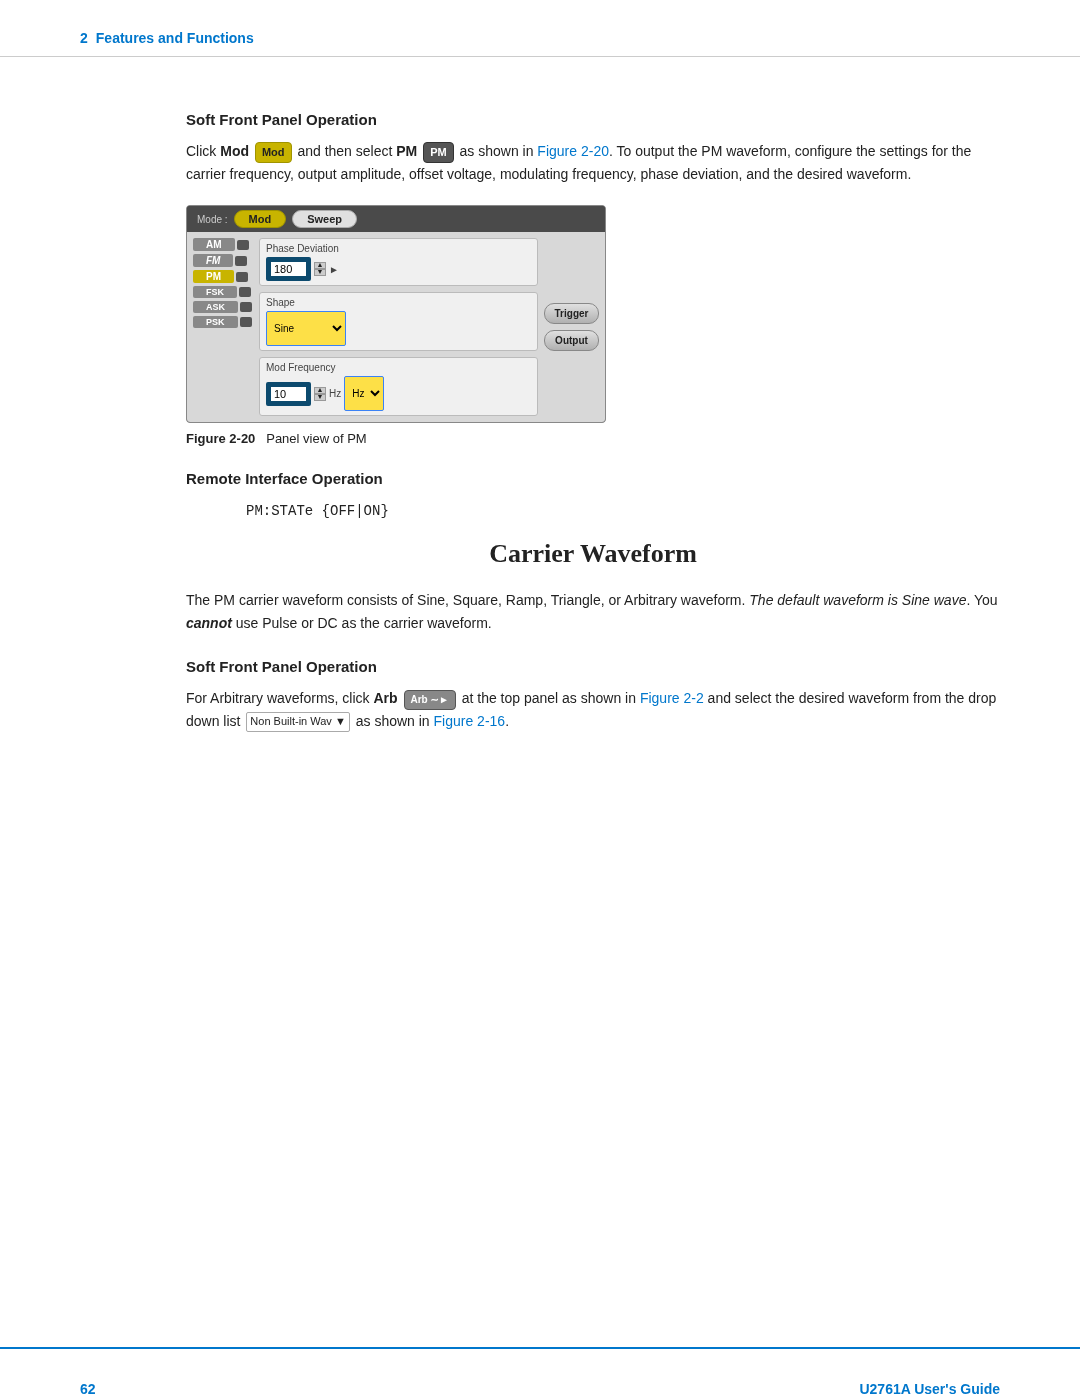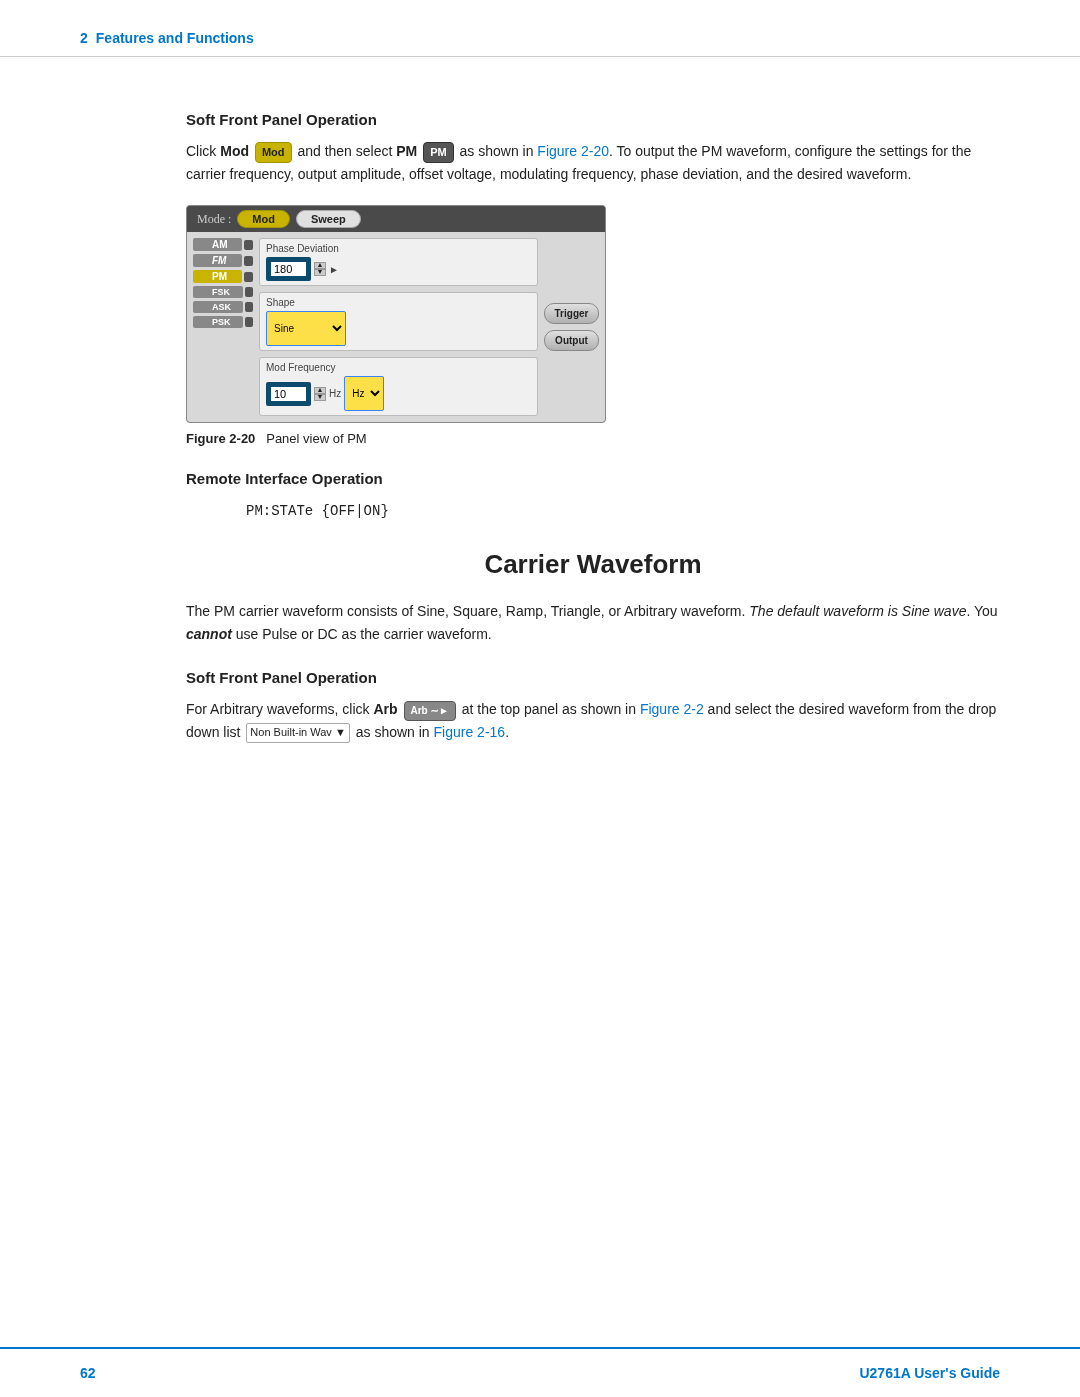--- a/index.html
+++ b/index.html
@@ -111,22 +111,22 @@
     .panel-top-bar {
       background: #4a4a4a;
       padding: 4px 10px;
       display: flex;
       align-items: center;
       gap: 6px;
     }
 
     .panel-top-label {
       color: #ccc;
-      font-size: 12px;
-      font-family: Liberation Serif, serif;
+      font-size: 10px;
+      font-family: Liberation Sans, sans-serif;
     }
 
     .panel-btn {
       border-radius: 12px;
       padding: 2px 14px;
       font-size: 11px;
       font-family: Arial, sans-serif;
       font-weight: bold;
       border: 1px solid #888;
       cursor: pointer;
@@ -163,21 +163,21 @@
       display: flex;
       align-items: center;
       gap: 2px;
     }
 
     .panel-left-btn-label {
       font-size: 10px;
       font-family: Arial, sans-serif;
       font-weight: bold;
       border-radius: 2px;
-      padding: 1px 19px;
+      padding: 1px 13px;
       min-width: 30px;
       text-align: center;
     }
 
     .btn-am { background: #888; color: #fff; }
     .btn-fm { background: #888; color: #fff; font-style: italic; }
     .btn-pm-yellow { background: #c8b400; color: #fff; }
     .btn-fsk { background: #888; color: #fff; font-size: 9px; }
     .btn-ask { background: #888; color: #fff; font-size: 9px; }
     .btn-psk { background: #888; color: #fff; font-size: 9px; }
@@ -299,25 +299,25 @@
     .command-text {
       font-family: 'Courier New', Courier, monospace;
       font-size: 14px;
       color: #222;
       margin: 16px 0 16px 60px;
       display: block;
     }
 
     
     .big-section-title {
-      font-family: Liberation Sans, sans-serif;
+      font-family: Liberation Serif, serif;
       font-size: 26px;
       font-weight: bold;
       color: #222;
-      margin: 30px 0 20px 0;
+      margin: 20px 0 20px 0;
       text-align: center;
     }
 
     
     .btn-arb {
       background: #888;
       color: #fff;
       border-color: #555;
       font-size: 10px;
     }
@@ -337,21 +337,21 @@
 
     
     .footer {
       position: absolute;
       bottom: 0;
       left: 0;
       right: 0;
       height: 50px;
       border-top: 2px solid #0077cc;
       display: flex;
-      align-items: center;
+      align-items: flex-end;
       justify-content: space-between;
       padding: 0 80px;
     }
 
     .footer-page-num {
       color: #0077cc;
       font-family: Arial, sans-serif;
       font-weight: bold;
       font-size: 14px;
     }

